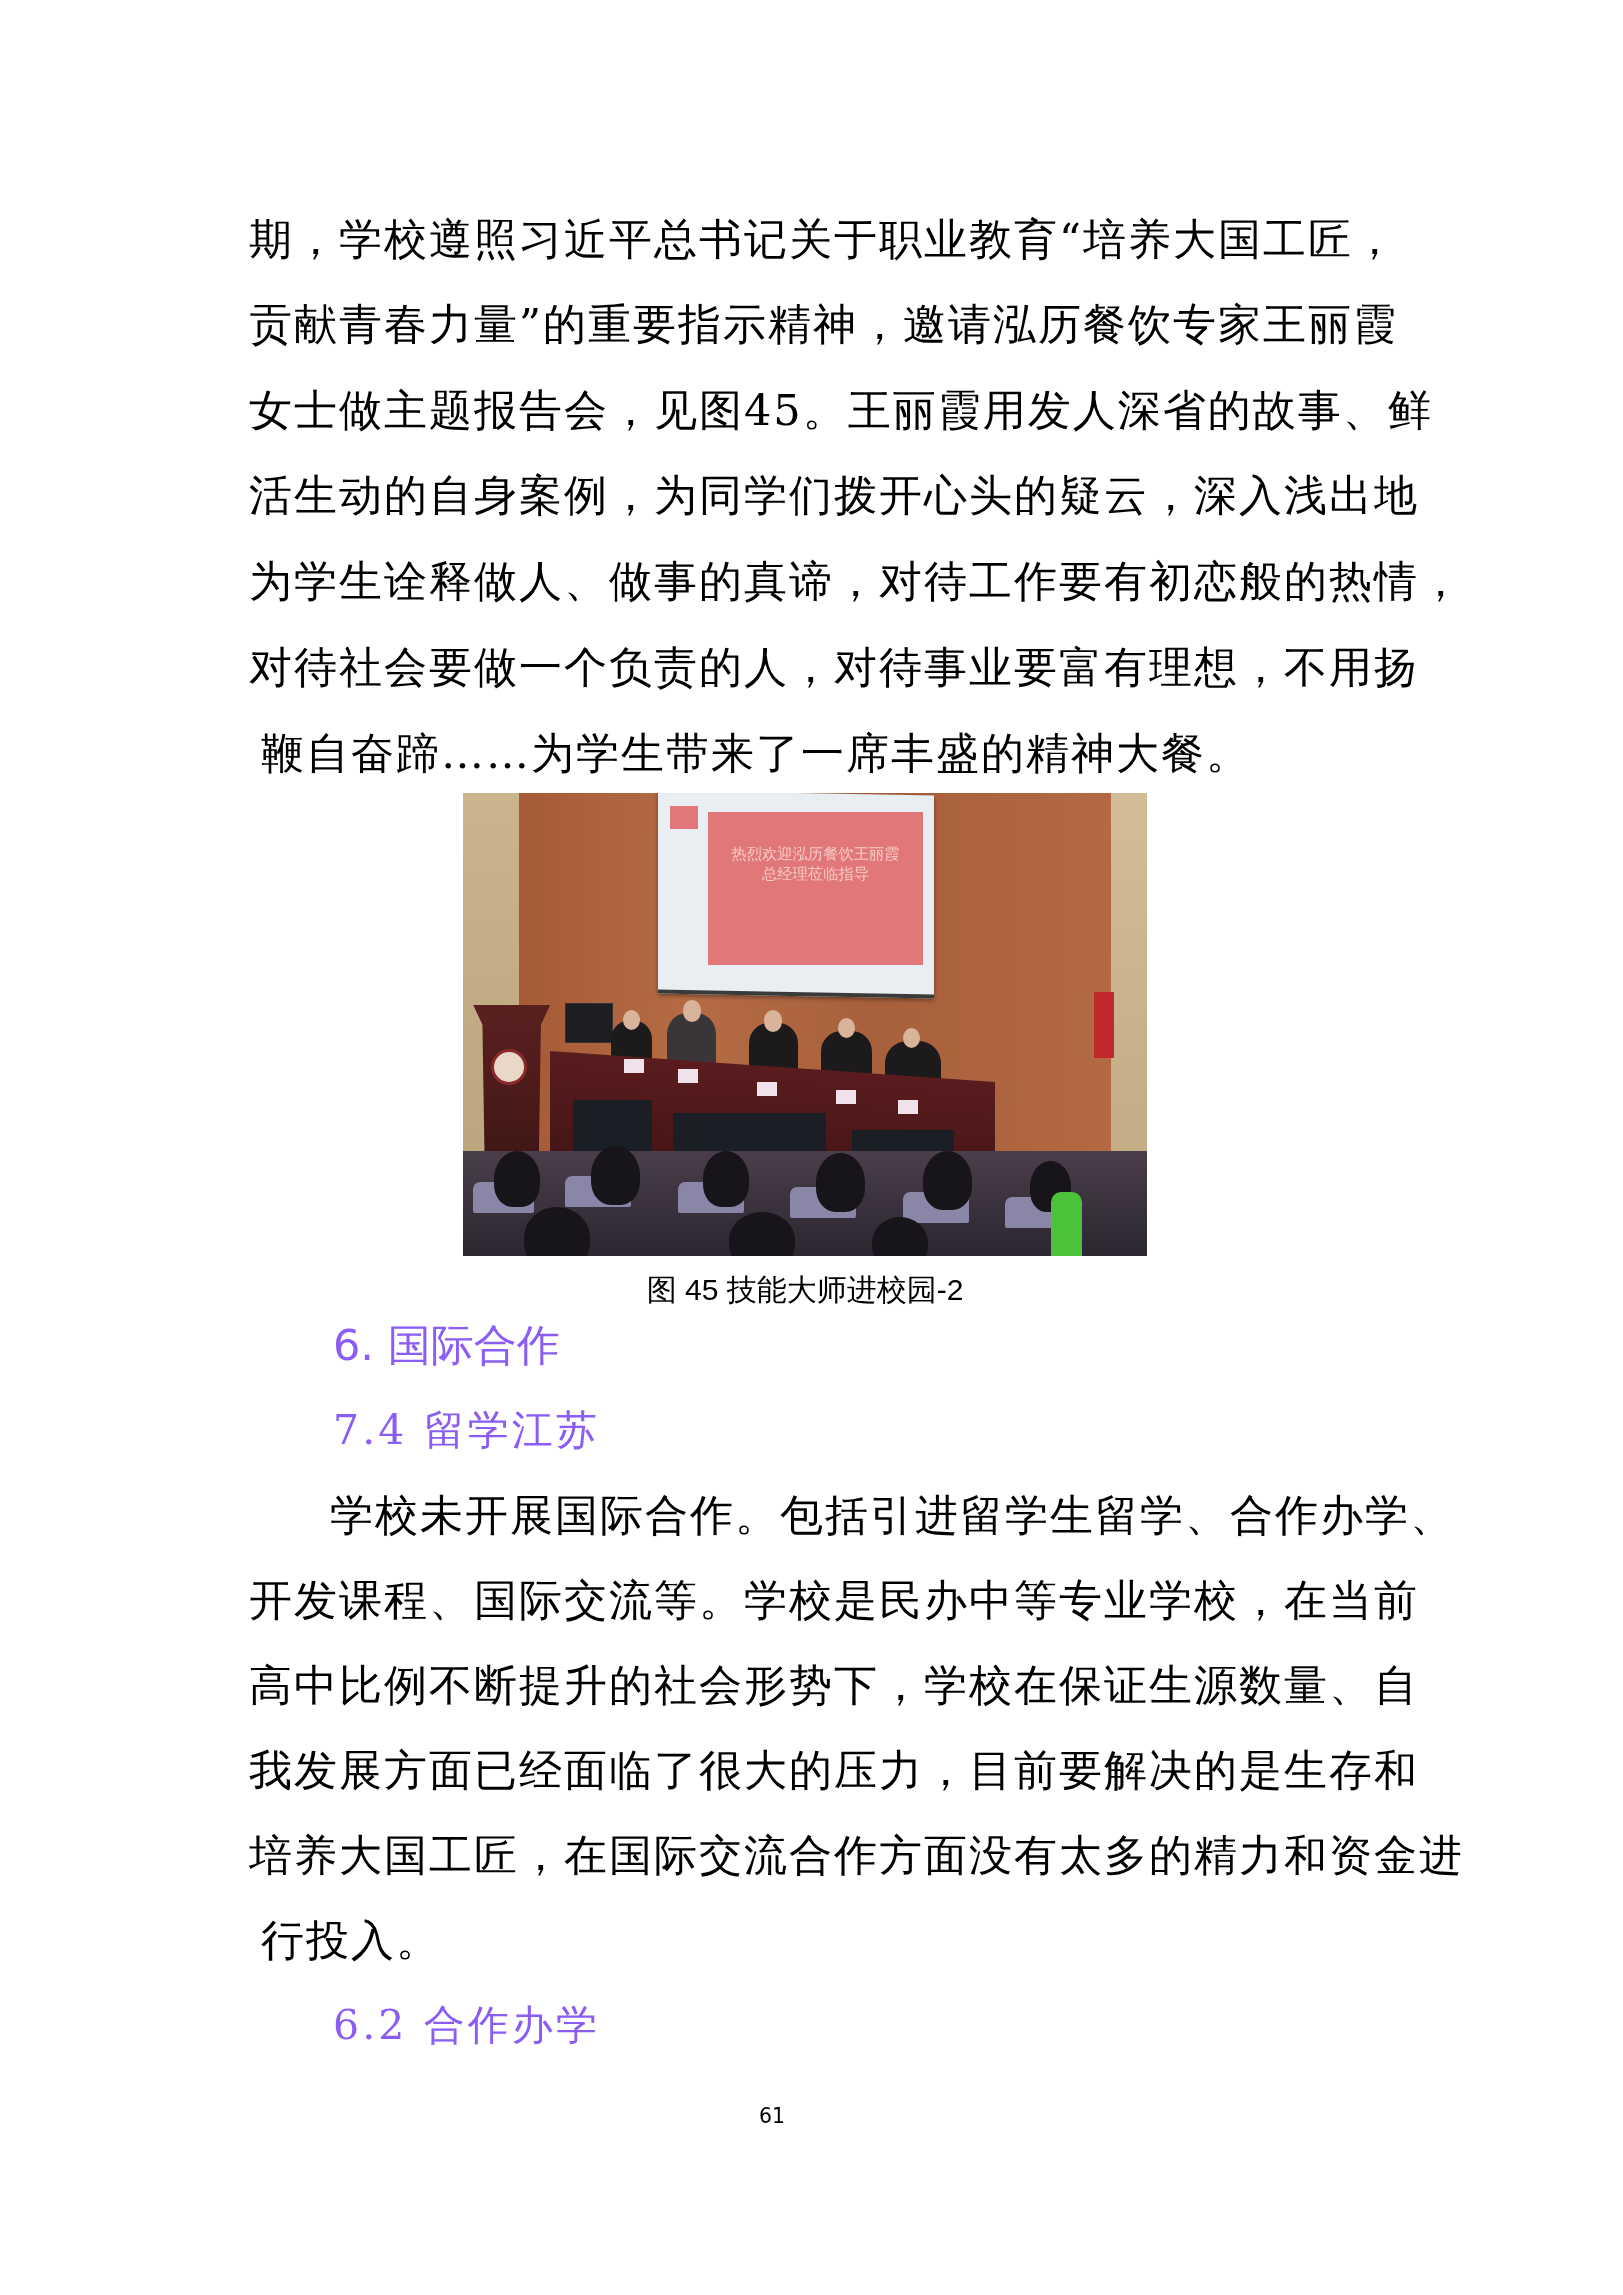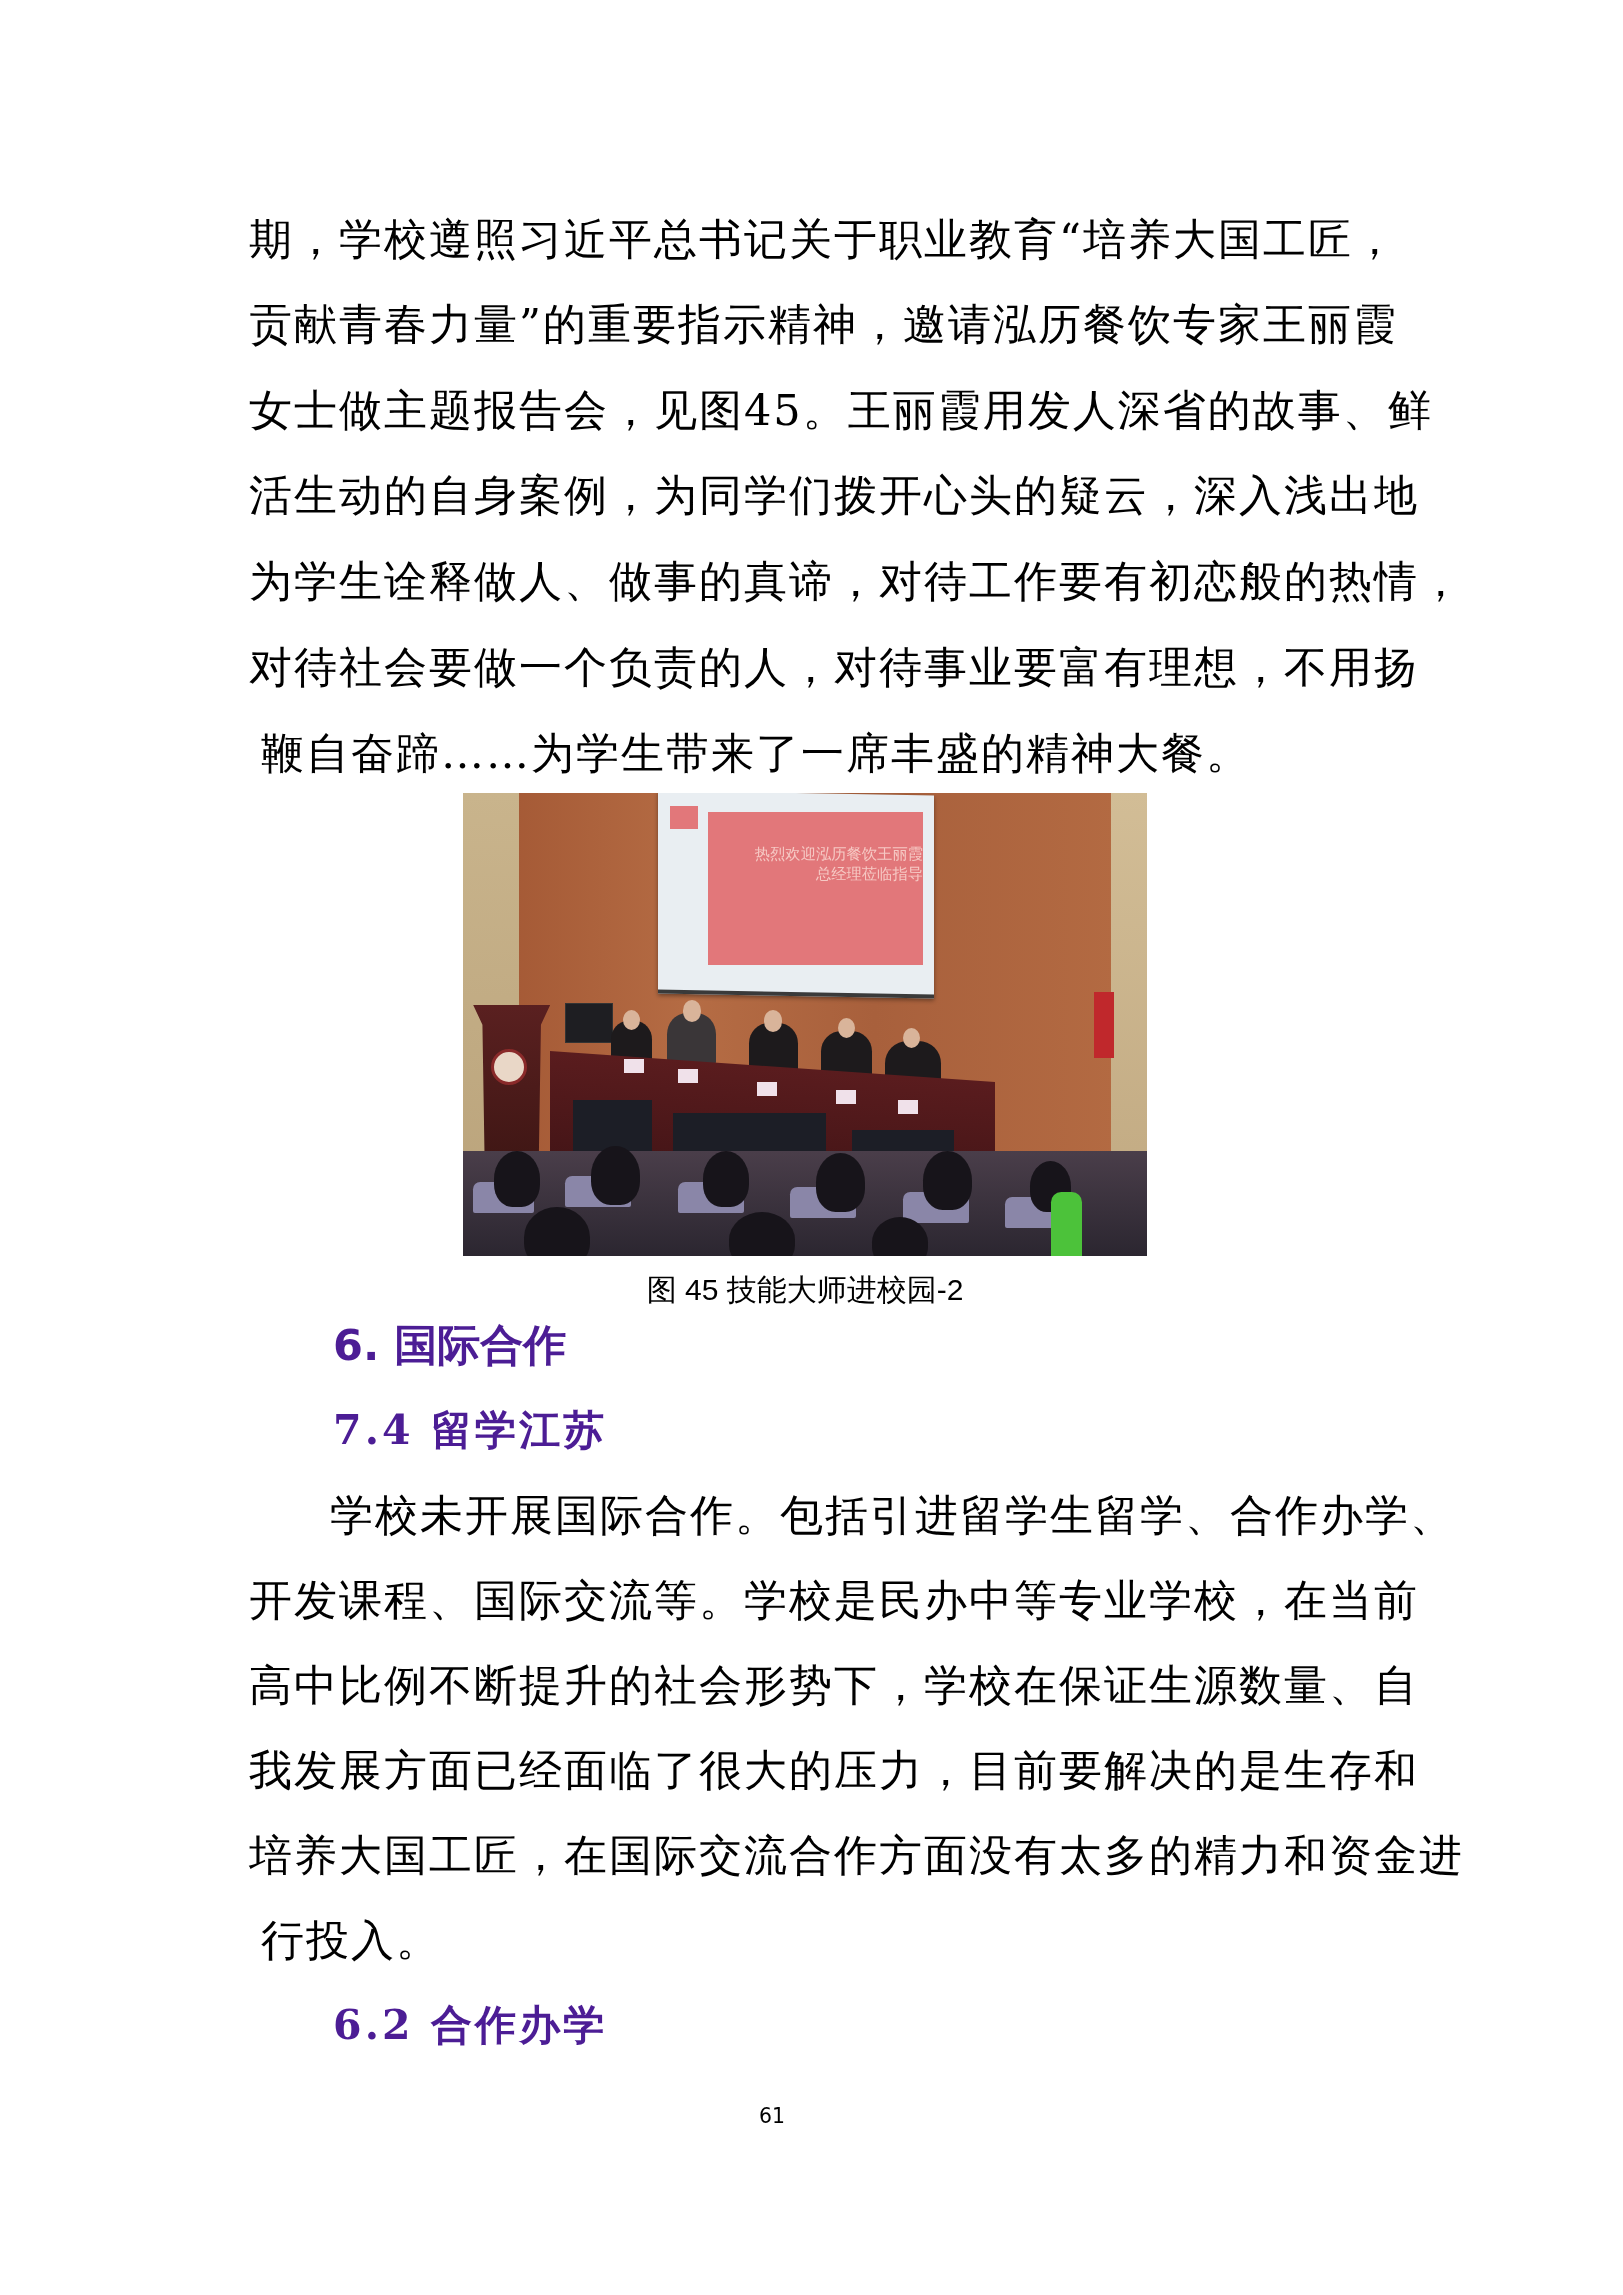--- a/index.html
+++ b/index.html
@@ -6,42 +6,42 @@
   body { width:1623px; height:2295px; position:relative; overflow:hidden; color:#000; }
   .line {
     position:absolute; left:249px; width:1140px; height:87px; line-height:87px;
     font-family:"DejaVu Serif","Liberation Serif",serif; font-size:43px; letter-spacing:2px;
     white-space:nowrap; text-align:justify; text-align-last:justify;
   }
   .line.last { text-align-last:left;margin-left:12px; }
   .line.indent { left:330px; width:1051px; }
   .heading {
     position:absolute; left:333px; height:61px; line-height:61px; white-space:nowrap;
-    font-family:"DejaVu Sans","Liberation Sans",sans-serif; font-weight:bold; color:#4c1d95;
+    font-family:"DejaVu Sans","Liberation Sans",sans-serif; font-weight:normal; color:#8b5cf6;
   }
   .h1 { font-size:43px; }
   .h2 { font-size:41px; font-family:"DejaVu Serif","Liberation Serif",serif; letter-spacing:3.1px; }
   .caption {
     position:absolute; left:463px; width:684px; top:1273px; height:34px; line-height:34px;
     text-align:center; font-family:"Liberation Sans","DejaVu Sans",sans-serif; font-size:30px;
   }
   .page-number {
     position:absolute; left:759px; width:102px; top:2102px; height:29px; line-height:29px;
     text-align:left; font-family:"DejaVu Sans","Liberation Sans",sans-serif; font-size:20.4px;
   }
   
   .photo { position:absolute; left:463px; top:793px; width:684px; height:463px; overflow:hidden; background:#b87a52; }
   .photo > div { position:absolute; }
   .wall-left { left:0; top:0; width:56px; height:463px; background:linear-gradient(#c9b48c,#b9a27a); }
   .wall-right { right:0; top:0; width:36px; height:463px; background:linear-gradient(#d2bd96,#c0a880); }
   .wall-wood { left:49px; top:0; width:603px; height:463px; background:linear-gradient(90deg,#a55a36,#b56c44 30%,#a8603c 60%,#b36a42); }
   .screen { left:195px; top:0; width:276px; height:199px; background:#e9eef2; border-bottom:4.1px solid #3a3a3a; box-shadow:0 2px 4.1px rgba(0,0,0,.4); transform:skewY(1deg); }
   .slide { left:245px; top:19.4px; width:215px; height:153px; background:#e2777a; }
   .slide-thumb { left:207px; top:12.8px; width:28px; height:23px; background:#e2777a; }
-  .slide-text { left:245px; top:51px; width:215px; text-align:right; color:#f6c9c4; font-family:"DejaVu Sans",sans-serif; font-size:15.3px; line-height:20.4px; white-space:nowrap; }
+  .slide-text { left:245px; top:51px; width:215px; text-align:center; color:#f6c9c4; font-family:"DejaVu Sans",sans-serif; font-size:15.3px; line-height:20.4px; white-space:nowrap; }
   .podium { left:10.2px; top:212px; width:77px; height:164px; background:linear-gradient(#5a2020,#3e1614); clip-path:polygon(0 0,100% 0,88% 12%,85% 100%,15% 100%,12% 12%); }
   .podium-logo { left:28px; top:256px; width:36px; height:36px; border-radius:50%; background:#e9d7c7; border:3.1px solid #8a2a2a; box-sizing:border-box; }
   .monitor { left:102px; top:210px; width:46px; height:38px; background:#1e1e22; border:1.5px solid #333; }
   .table { left:87px; top:258px; width:445px; height:118px; background:linear-gradient(#5a1c1e,#421416); transform:skewY(4deg); transform-origin:left top; }
   .panel { background:#1c1e26; }
   .p1 { left:110px; top:307px; width:79px; height:66px; }
   .p2 { left:210px; top:320px; width:153px; height:72px; }
   .p3 { left:389px; top:337px; width:102px; height:61px; }
   .person { border-radius:40% 40% 10% 10%; background:#1d1a1c; }
   .face { border-radius:50%; background:#d9b49a; }

